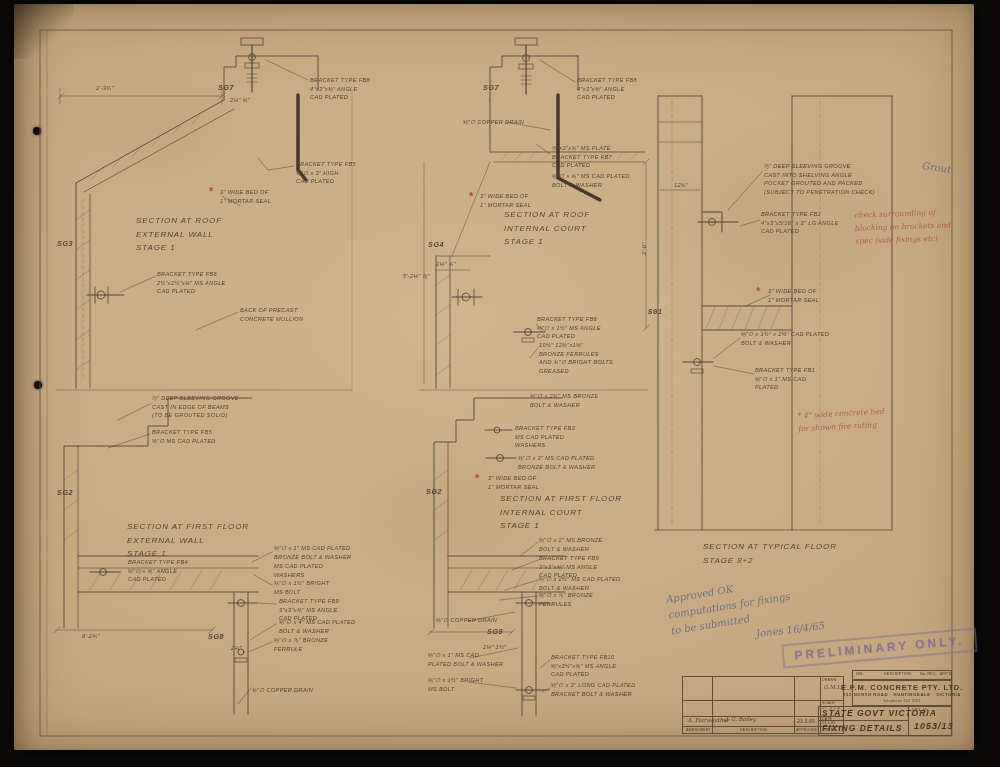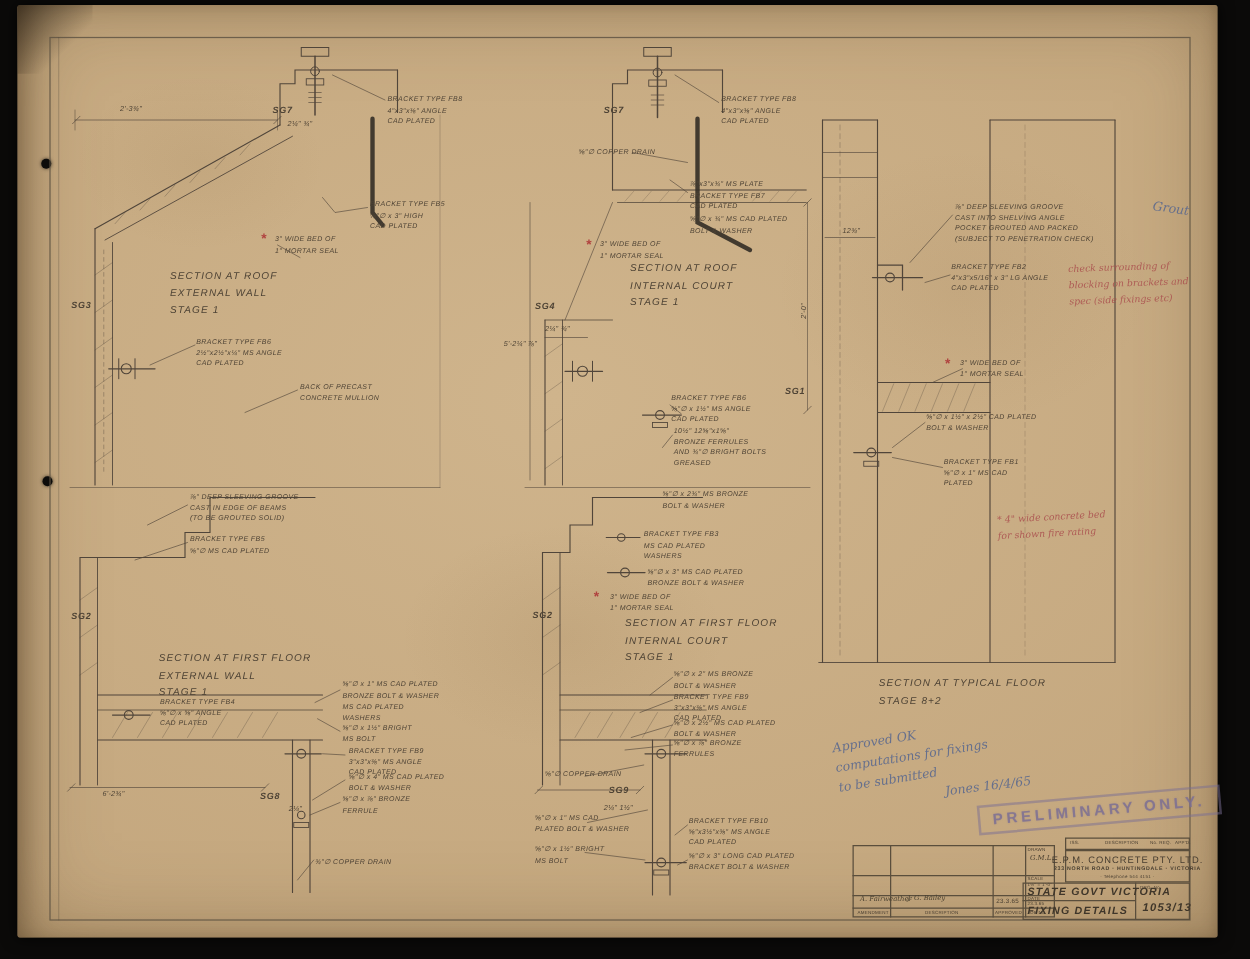--- a/index.html
+++ b/index.html
@@ -18,21 +18,21 @@
   .star{font-size:11px;font-weight:bold;color:#b0413e;font-style:normal;}
   .vert{transform:rotate(-90deg);transform-origin:left top;}
   .hand{font-family:"DejaVu Serif",serif;font-style:italic;color:#56668f;font-size:10px;line-height:1.6;letter-spacing:0;white-space:pre-line;opacity:.85;}
   .redhand{font-family:"DejaVu Serif",serif;font-style:italic;color:#a8484a;font-size:7.5px;line-height:1.7;letter-spacing:0;white-space:pre-line;opacity:.8;}
   .stampbox{position:absolute;left:782px;top:636px;padding:3px 10px;border:2px solid rgba(122,110,148,.5);color:rgba(122,110,148,.72);
     font-size:12px;font-weight:bold;letter-spacing:3px;transform:rotate(-5deg);white-space:nowrap;text-shadow:0 0 1px rgba(122,110,148,.5);}
   
   .tb{position:absolute;color:#473d30;}
   .tb-box{position:absolute;border:1px solid #5a4e3c;box-sizing:border-box;}
   .tb-text{position:absolute;white-space:nowrap;}
-  .cn{font-size:7.5px;font-weight:normal;letter-spacing:.8px;}
+  .cn{font-size:7.5px;font-weight:bold;letter-spacing:.8px;}
   .ca{font-size:4.2px;letter-spacing:.6px;font-weight:bold;}
   .cp{font-size:3.6px;letter-spacing:.3px;}
   .pt{font-size:8.5px;font-style:italic;letter-spacing:1px;font-weight:bold;color:#3f362a;}
   .sm{font-size:3.6px;letter-spacing:.2px;}
   .md{font-size:5px;letter-spacing:.2px;}
   .cur{font-family:"DejaVu Serif",serif;font-style:italic;font-size:5.5px;color:#4a4030;}
   .num{font-size:9px;font-style:italic;font-weight:bold;letter-spacing:1px;color:#3f362a;}
 </style>
 </head>
 <body>
@@ -391,21 +391,21 @@
 POCKET GROUTED AND PACKED
 (SUBJECT TO PENETRATION CHECK)</div>
 <div class="ann" style="left:761px;top:210px;">BRACKET TYPE FB2
 4"x3"x5/16" x 3" LG ANGLE
 CAD PLATED</div>
 <div class="ann dim" style="left:674px;top:181px;">12¾"</div>
 <div class="ann dim vert" style="left:640px;top:255px;">2'-0"</div>
 <div class="ann star" style="left:756px;top:283px;">*</div>
 <div class="ann" style="left:768px;top:287px;">3" WIDE BED OF
 1" MORTAR SEAL</div>
-<div class="ann tag" style="left:628px;top:307px;">SG1</div>
+<div class="ann tag" style="left:648px;top:307px;font-family:Liberation Mono, monospace;">SG1</div>
 <div class="ann" style="left:741px;top:330px;">⅝"∅ x 1½" x 2½" CAD PLATED
 BOLT &amp; WASHER</div>
 <div class="ann" style="left:755px;top:366px;">BRACKET TYPE FB1
 ⅝"∅ x 1" MS CAD
 PLATED</div>
 <div class="ann t" style="left:703px;top:540px;">SECTION AT TYPICAL FLOOR
 STAGE 8+2</div>
 
 <div class="ann hand" style="left:922px;top:160px;transform:rotate(8deg);">Grout</div>
 <div class="ann redhand" style="left:855px;top:208px;transform:rotate(-2deg);">check surrounding of

